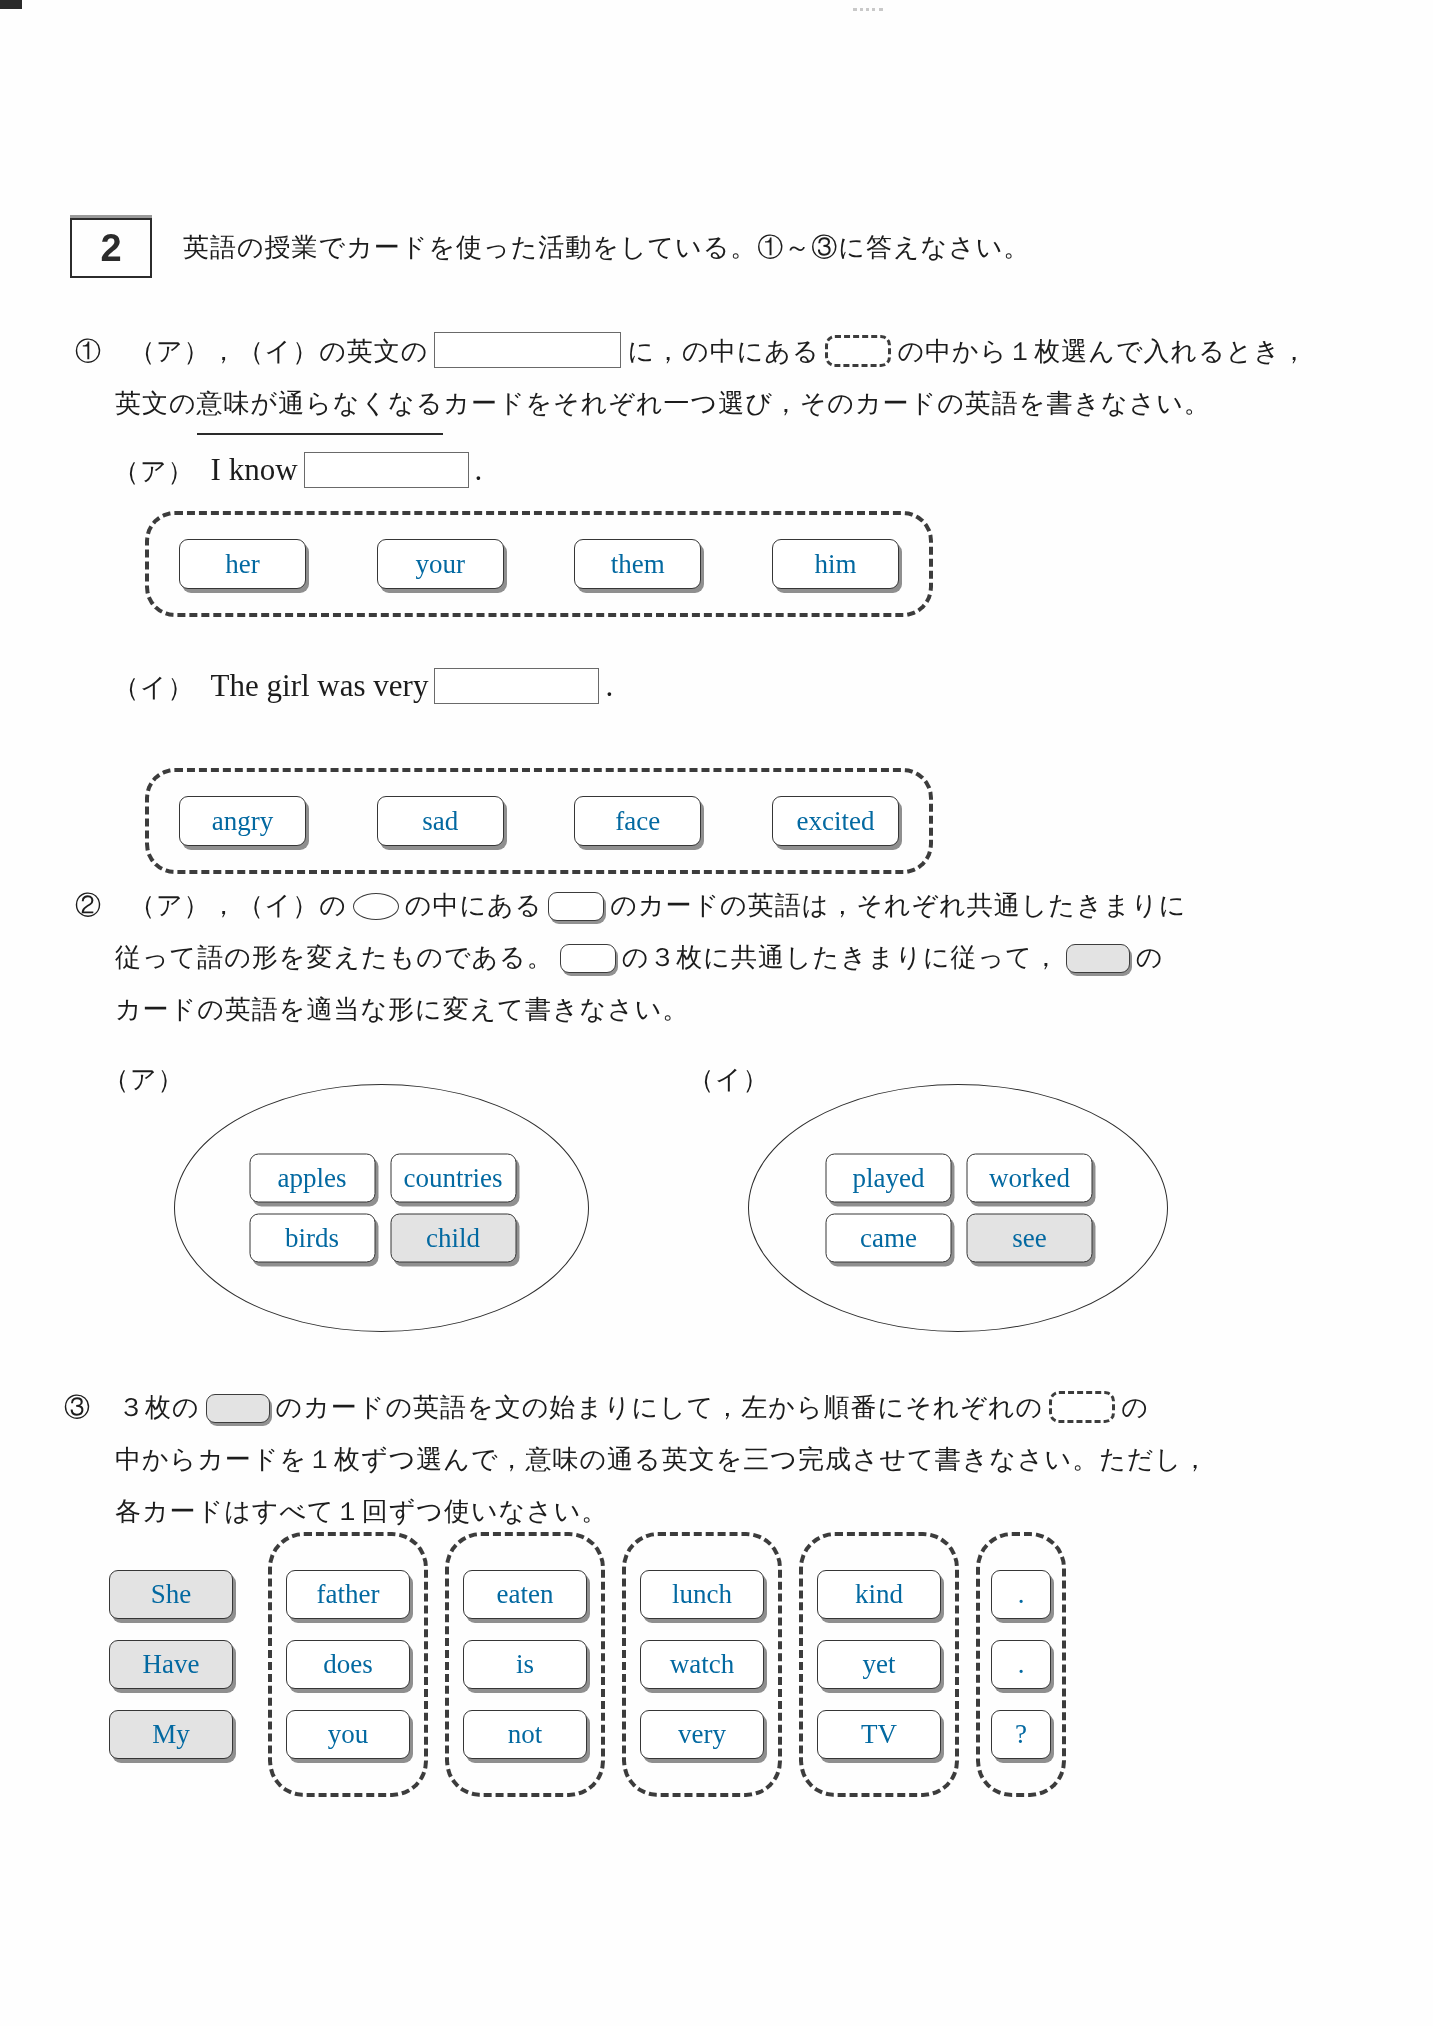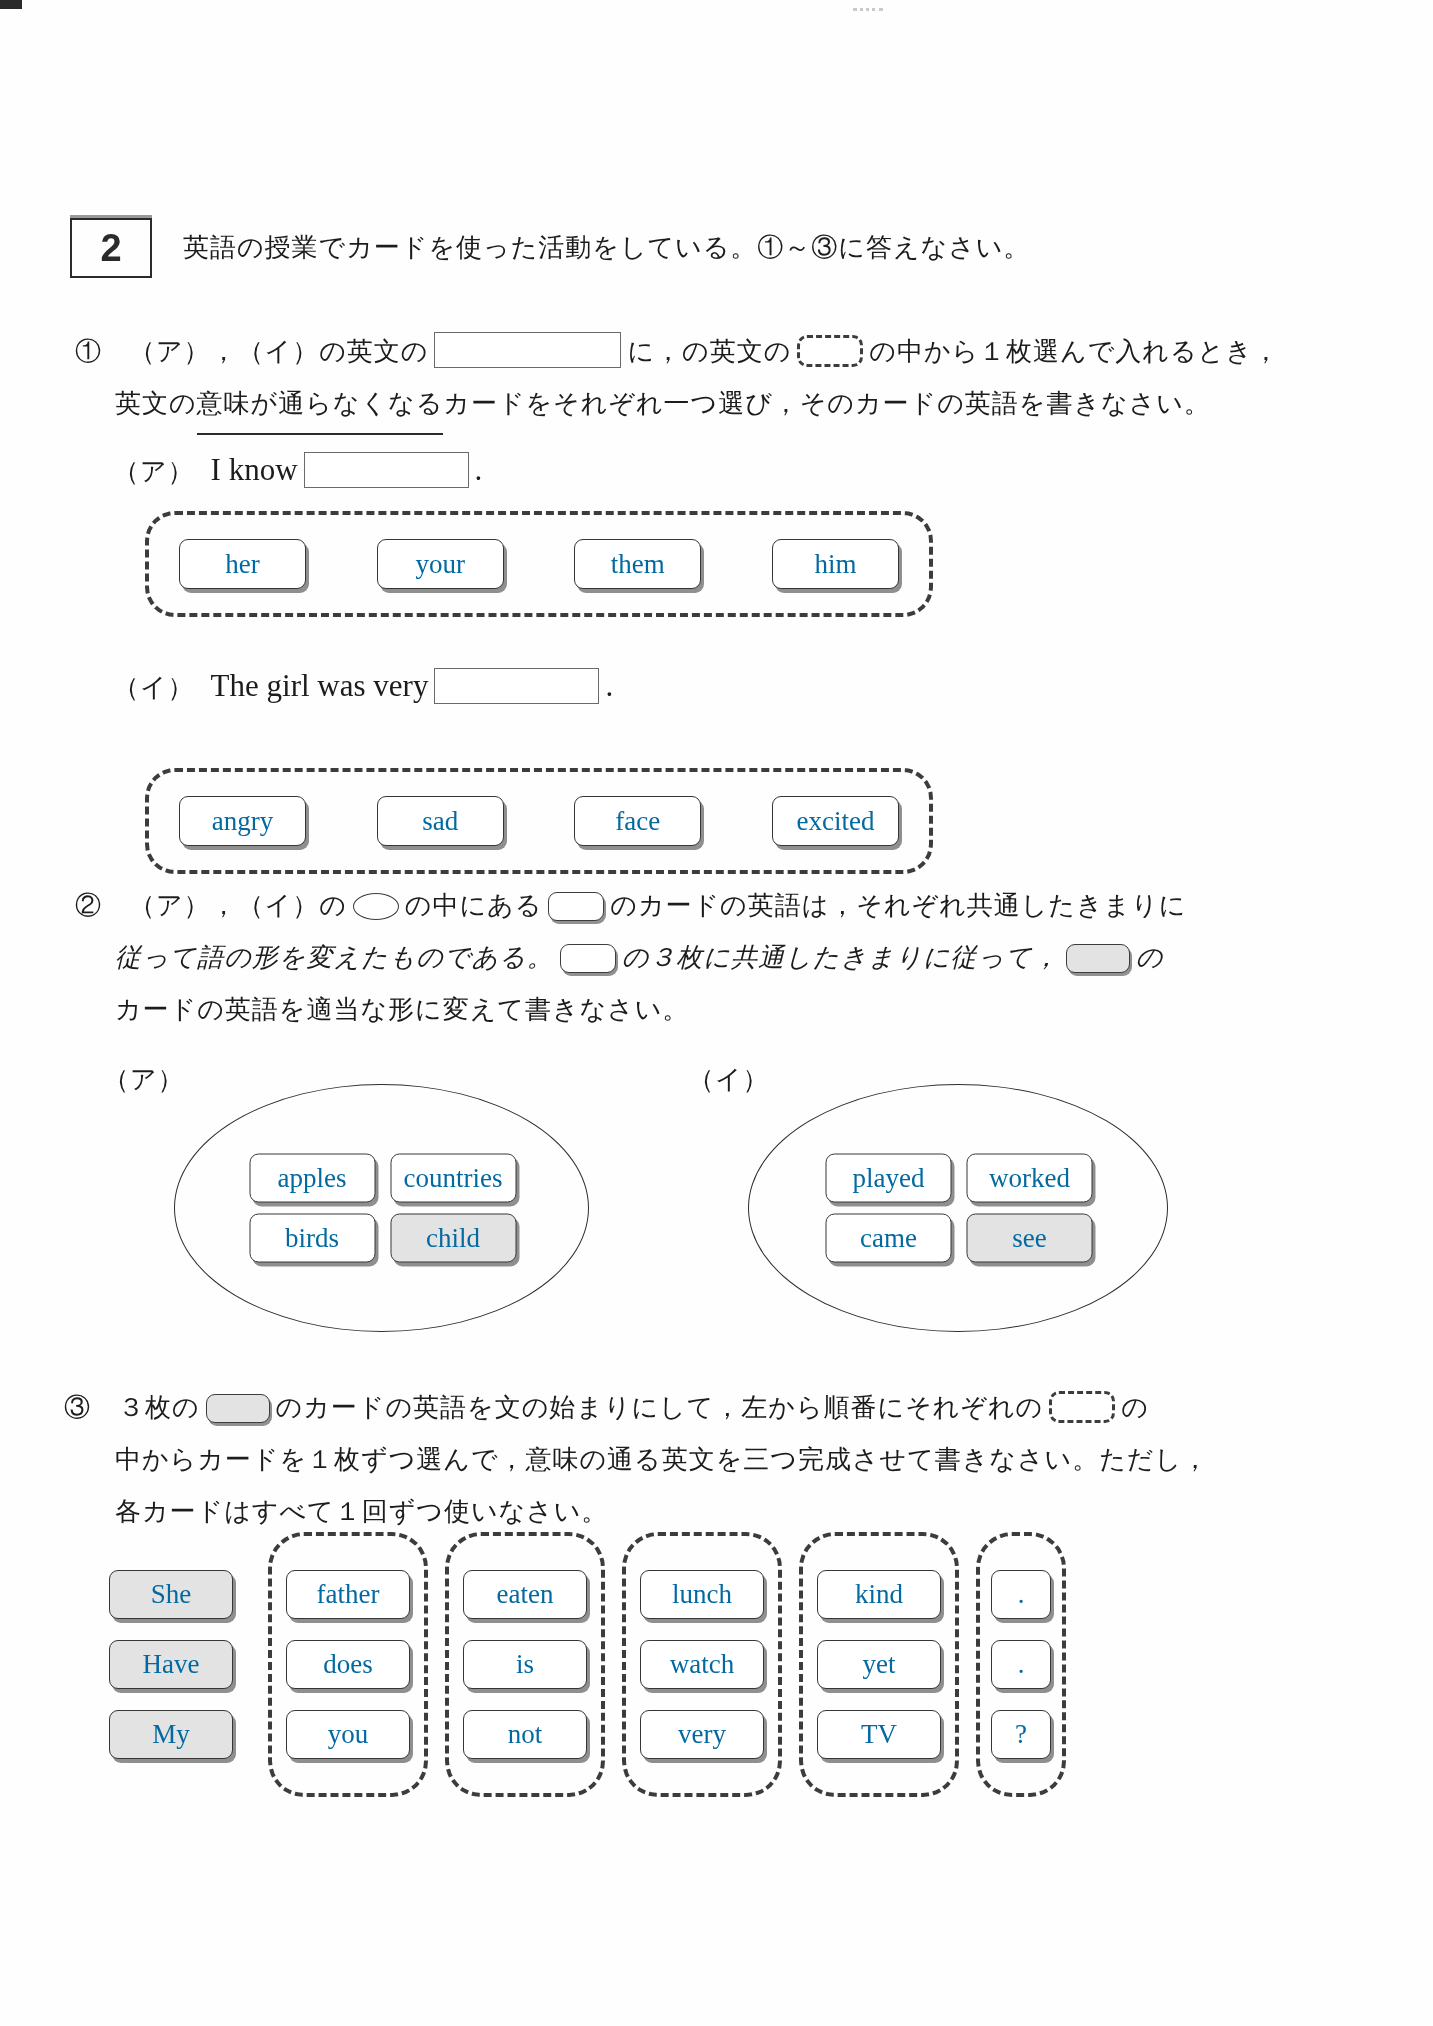--- a/index.html
+++ b/index.html
@@ -84,21 +84,21 @@
 
   <div class="abs artifact-corner" style="left:0;top:0;width:22px;height:9px;"></div>
   <div class="abs artifact-dots" style="left:853px;top:8px;width:30px;height:0;"></div>
 
   <div class="abs qnum-box" style="left:70px;top:218px;">
     <span>2</span>
   </div>
   <div class="abs tline jp" style="left:183px;top:228px;">英語の授業でカードを使った活動をしている。①～③に答えなさい。</div>
 
   <div class="abs tline jp" style="left:75px;top:332px;">
-    <span>①　（ア），（イ）の英文の</span><span class="blank-box"></span><span>に，の英文の</span><span class="dashed-chip"></span><span>の中から１枚選んで入れるとき，</span>
+    <span>①　（ア），（イ）の英文の</span><span class="blank-box"></span><span>に，の中にある</span><span class="dashed-chip"></span><span>の中から１枚選んで入れるとき，</span>
   </div>
   <div class="abs tline jp" style="left:115px;top:384px;">
     <span>英文の</span><span class="uline">意味が通らなくなる</span><span>カードをそれぞれ一つ選び，そのカードの英語を書きなさい。</span>
   </div>
 
   <div class="abs tline" style="left:113px;top:450px;">
     <span class="jp sub-label">（ア）</span><span class="en">I know</span><span class="blank-box small"></span><span class="en">.</span>
   </div>
 
   <div class="abs dash-row" style="left:145px;top:511px;width:788px;height:106px;">
@@ -115,21 +115,21 @@
   <div class="abs dash-row" style="left:145px;top:768px;width:788px;height:106px;">
     <div class="card w">angry</div>
     <div class="card w">sad</div>
     <div class="card w">face</div>
     <div class="card w">excited</div>
   </div>
 
   <div class="abs tline jp" style="left:75px;top:886px;">
     <span>②　（ア），（イ）の</span><span class="oval-chip"></span><span>の中にある</span><span class="card-chip"></span><span>のカードの英語は，それぞれ共通したきまりに</span>
   </div>
-  <div class="abs tline jp" style="left:115px;top:938px;font-style:italic;">
+  <div class="abs tline jp" style="left:115px;top:938px;">
     <span>従って語の形を変えたものである。</span><span class="card-chip"></span><span>の３枚に共通したきまりに従って，</span><span class="card-chip shaded"></span><span>の</span>
   </div>
   <div class="abs tline jp" style="left:115px;top:990px;">カードの英語を適当な形に変えて書きなさい。</div>
 
   <div class="abs tline jp" style="left:103px;top:1060px;">（ア）</div>
   <div class="abs oval" style="left:174px;top:1084px;width:413px;height:246px;">
     <div class="oval-grid">
       <div class="card">apples</div>
       <div class="card">countries</div>
       <div class="card">birds</div>

